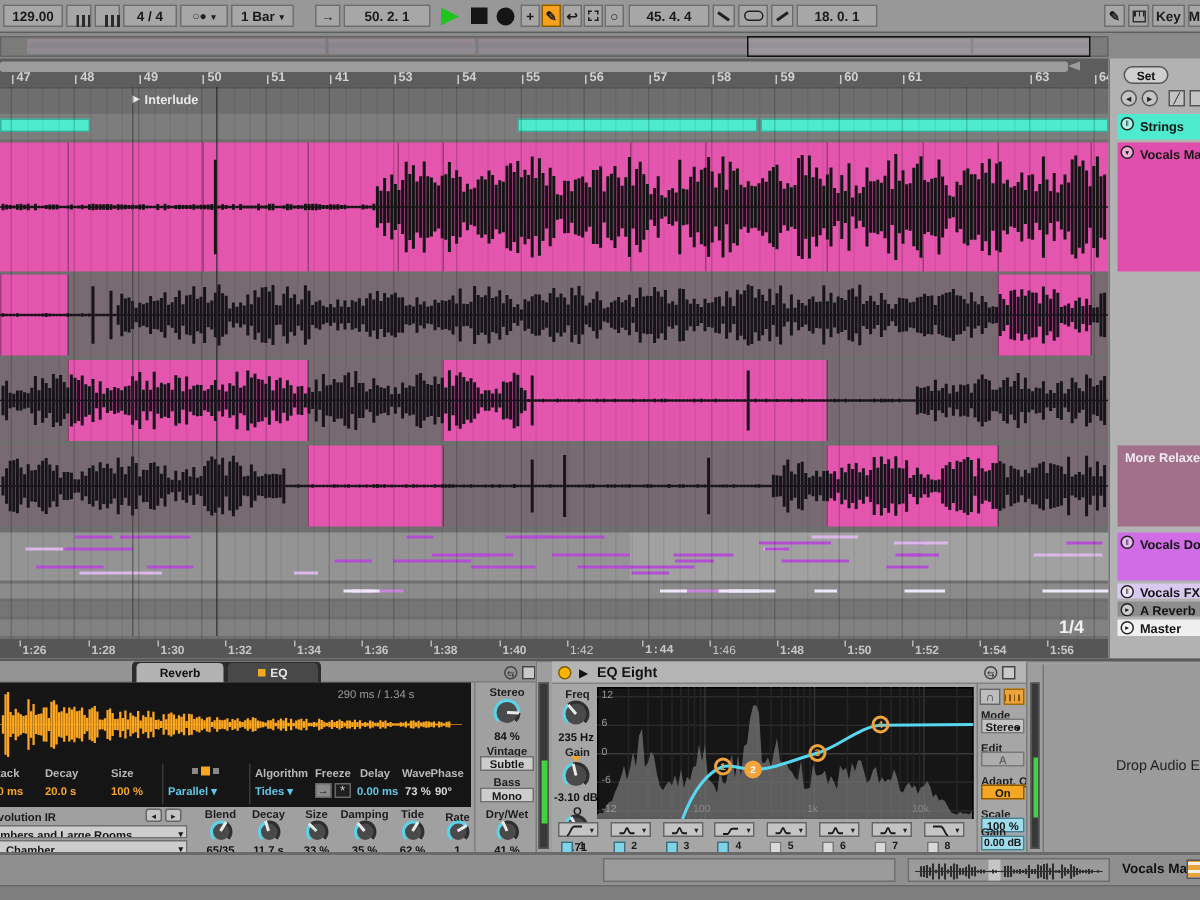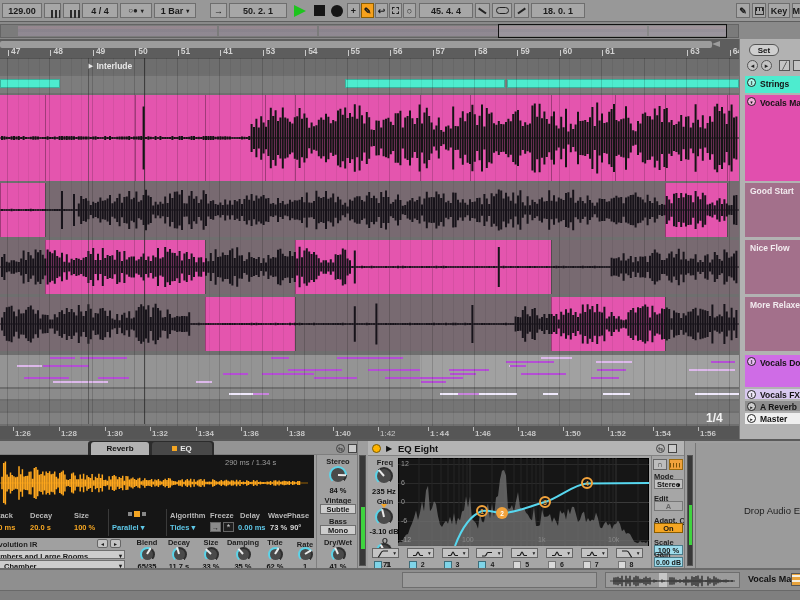--- a/index.html
+++ b/index.html
@@ -363,21 +363,21 @@
     <div class="a " style="left: 243px; top: 429px; font-size: 8px; font-weight: 700; color: rgb(198, 198, 198);">1:36</div>
     <div class="a " style="left: 287px; top: 427px; width: 1px; height: 4px; background: rgb(185, 185, 185);"></div>
     <div class="a " style="left: 289px; top: 429px; font-size: 8px; font-weight: 700; color: rgb(198, 198, 198);">1:38</div>
     <div class="a " style="left: 333px; top: 427px; width: 1px; height: 4px; background: rgb(185, 185, 185);"></div>
     <div class="a " style="left: 335px; top: 429px; font-size: 8px; font-weight: 700; color: rgb(198, 198, 198);">1:40</div>
     <div class="a " style="left: 378px; top: 427px; width: 1px; height: 4px; background: rgb(185, 185, 185);"></div>
     <div class="a " style="left: 380px; top: 429px; font-size: 8px; font-weight: 400; color: rgb(198, 198, 198);">1:42</div>
     <div class="a " style="left: 428px; top: 427px; width: 1px; height: 4px; background: rgb(185, 185, 185);"></div>
     <div class="a " style="left: 430px; top: 429px; font-size: 8px; font-weight: 700; color: rgb(198, 198, 198); font-family: Liberation Mono, monospace;">1:44</div>
     <div class="a " style="left: 473px; top: 427px; width: 1px; height: 4px; background: rgb(185, 185, 185);"></div>
-    <div class="a " style="left: 475px; top: 429px; font-size: 8px; font-weight: 700; color: rgb(198, 198, 198);">1:46</div>
+    <div class="a " style="left: 475px; top: 429px; font-size: 8px; font-weight: 400; color: rgb(198, 198, 198);">1:46</div>
     <div class="a " style="left: 518px; top: 427px; width: 1px; height: 4px; background: rgb(185, 185, 185);"></div>
     <div class="a " style="left: 520px; top: 429px; font-size: 8px; font-weight: 700; color: rgb(198, 198, 198);">1:48</div>
     <div class="a " style="left: 563px; top: 427px; width: 1px; height: 4px; background: rgb(185, 185, 185);"></div>
     <div class="a " style="left: 565px; top: 429px; font-size: 8px; font-weight: 700; color: rgb(198, 198, 198);">1:50</div>
     <div class="a " style="left: 608px; top: 427px; width: 1px; height: 4px; background: rgb(185, 185, 185);"></div>
     <div class="a " style="left: 610px; top: 429px; font-size: 8px; font-weight: 700; color: rgb(198, 198, 198);">1:52</div>
     <div class="a " style="left: 653px; top: 427px; width: 1px; height: 4px; background: rgb(185, 185, 185);"></div>
     <div class="a " style="left: 655px; top: 429px; font-size: 8px; font-weight: 700; color: rgb(198, 198, 198);">1:54</div>
     <div class="a " style="left: 698px; top: 427px; width: 1px; height: 4px; background: rgb(185, 185, 185);"></div>
     <div class="a " style="left: 700px; top: 429px; font-size: 8px; font-weight: 700; color: rgb(198, 198, 198);">1:56</div>
@@ -389,26 +389,20 @@
     <div class="a " style="left: 761px; top: 60px; width: 11px; height: 11px; background: rgb(196, 196, 196); border: 1px solid rgb(85, 85, 85); border-radius: 50%; display: flex; align-items: center; justify-content: center; font-size: 7px; color: rgb(34, 34, 34);">▸</div>
     <div class="a " style="left: 779px; top: 60px; width: 11px; height: 11px; background: rgb(196, 196, 196); border: 1px solid rgb(85, 85, 85); display: flex; align-items: center; justify-content: center; font-size: 7px; color: rgb(34, 34, 34);">╱</div>
     <div class="a " style="left: 793px; top: 60px; width: 11px; height: 11px; background: rgb(196, 196, 196); border: 1px solid rgb(85, 85, 85);"></div>
     <div class="a " style="left: 745px; top: 76px; width: 55px; height: 17px; background: rgb(77, 236, 207); overflow: hidden;">
       <div class="a " style="left: 2px; top: 2px; width: 9px; height: 9px; border: 1.2px solid rgb(34, 34, 34); border-radius: 50%; background: rgba(255, 255, 255, 0.55); display: flex; align-items: center; justify-content: center; font-size: 5px; color: rgb(17, 17, 17);">‖</div>
       <div class="a " style="left: 15px; top: 3px; font-size: 8.5px; font-weight: 700; color: rgb(20, 20, 20); white-space: nowrap;">Strings</div>
     </div>
     <div class="a " style="left: 745px; top: 95px; width: 55px; height: 86px; background: rgb(225, 79, 174); overflow: hidden;">
       <div class="a " style="left: 2px; top: 2px; width: 9px; height: 9px; border: 1.2px solid rgb(34, 34, 34); border-radius: 50%; background: rgba(255, 255, 255, 0.55); display: flex; align-items: center; justify-content: center; font-size: 5px; color: rgb(17, 17, 17);">▾</div>
       <div class="a " style="left: 15px; top: 3px; font-size: 8.5px; font-weight: 700; color: rgb(20, 20, 20); white-space: nowrap;">Vocals Main</div>
-    </div>
-    <div class="a " style="left: 745px; top: 183px; width: 55px; height: 54px; background: rgb(163, 112, 139); overflow: hidden;">
-      <div class="a " style="left: 5px; top: 3px; font-size: 8.5px; font-weight: 700; color: rgb(242, 235, 239); white-space: nowrap;">Good Start</div>
-    </div>
-    <div class="a " style="left: 745px; top: 240px; width: 55px; height: 54px; background: rgb(163, 112, 139); overflow: hidden;">
-      <div class="a " style="left: 5px; top: 3px; font-size: 8.5px; font-weight: 700; color: rgb(242, 235, 239); white-space: nowrap;">Nice Flow</div>
     </div>
     <div class="a " style="left: 745px; top: 297px; width: 55px; height: 54px; background: rgb(163, 112, 139); overflow: hidden;">
       <div class="a " style="left: 5px; top: 3px; font-size: 8.5px; font-weight: 700; color: rgb(242, 235, 239); white-space: nowrap;">More Relaxed</div>
     </div>
     <div class="a " style="left: 745px; top: 355px; width: 55px; height: 32px; background: rgb(207, 108, 230); overflow: hidden;">
       <div class="a " style="left: 2px; top: 2px; width: 9px; height: 9px; border: 1.2px solid rgb(34, 34, 34); border-radius: 50%; background: rgba(255, 255, 255, 0.55); display: flex; align-items: center; justify-content: center; font-size: 5px; color: rgb(17, 17, 17);">‖</div>
       <div class="a " style="left: 15px; top: 3px; font-size: 8.5px; font-weight: 700; color: rgb(20, 20, 20); white-space: nowrap;">Vocals Double</div>
     </div>
     <div class="a " style="left: 745px; top: 389px; width: 55px; height: 10px; background: rgb(217, 201, 240); overflow: hidden;">
       <div class="a " style="left: 2px; top: 1px; width: 9px; height: 9px; border: 1.2px solid rgb(34, 34, 34); border-radius: 50%; background: rgba(255, 255, 255, 0.55); display: flex; align-items: center; justify-content: center; font-size: 5px; color: rgb(17, 17, 17);">‖</div>

